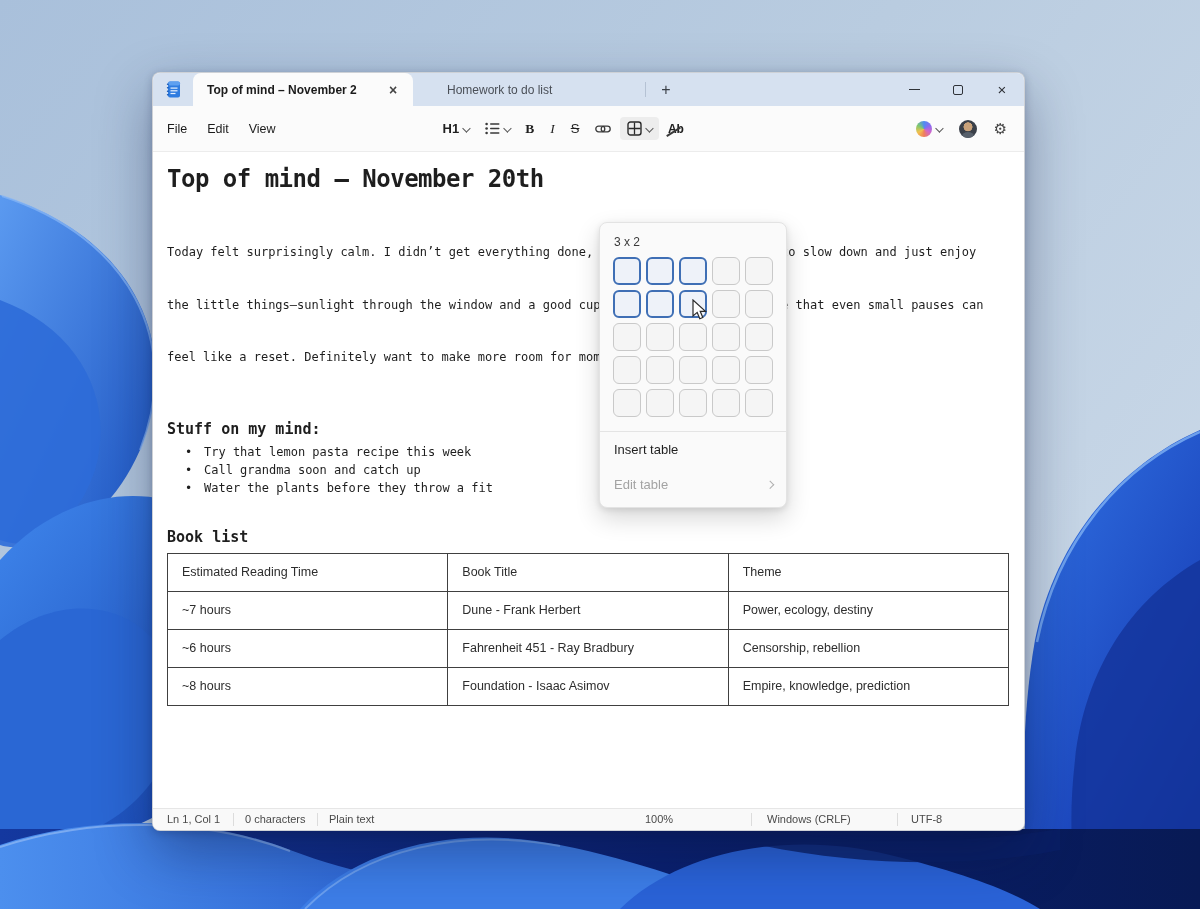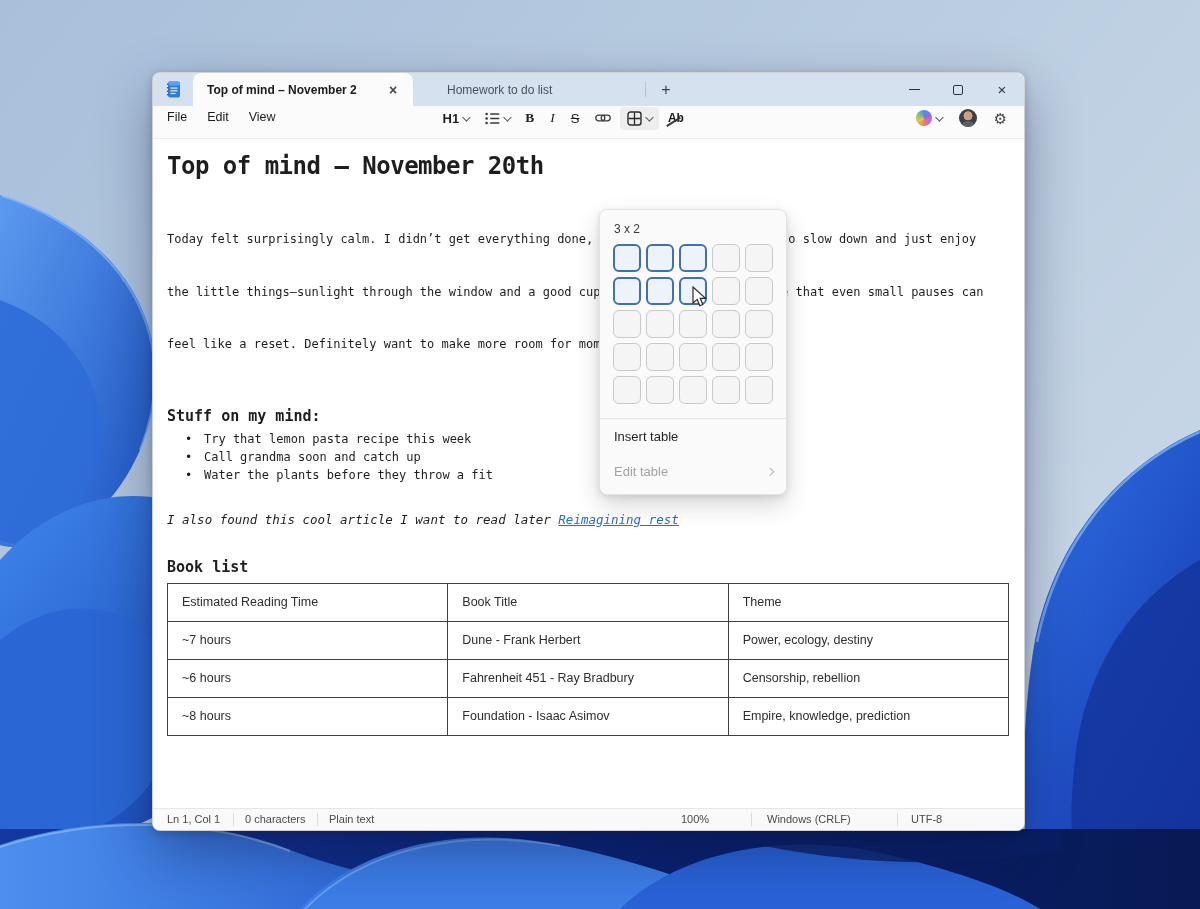--- a/index.html
+++ b/index.html
@@ -30,21 +30,21 @@
   .new-tab { width:28px; height:24px; align-self:center; display:flex; align-items:center; justify-content:center;
              font-size:16px; color:#3a3f46; border-radius:4px; }
   .caption-spacer { flex:1; }
   .caption-btns { display:flex; align-items:stretch; }
   .cap-btn { width:44px; display:flex; align-items:center; justify-content:center; color:#2f3238; }
   .min-glyph { width:11px; height:1.4px; background:#2f3238; display:block; }
   .max-glyph { width:10px; height:10px; border:1.4px solid #2f3238; border-radius:2px; display:block; }
   .close-glyph { font-size:15px; line-height:1; }
 
   
-  .toolbar { height:33px; background:#fbfbfb; display:flex; align-items:flex-start; padding:0 10px 0 14px;
+  .toolbar { height:46px; background:#fbfbfb; display:flex; align-items:center; padding:0 10px 0 14px;
              border-bottom:1px solid #ececec; flex-shrink:0; }
   .menu-item { font-size:12.5px; color:#1b1b1b; padding:4px 10px; border-radius:4px; }
   .menu-item:first-child { padding-left:0; }
   .fmt-group { display:flex; align-items:center; margin-left:150px; gap:2px; }
   .tool-btn { display:flex; align-items:center; gap:4px; padding:4px 7px; border-radius:4px; color:#1f1f1f; }
   .tool-btn.active-tool { background:#ededed; }
   .chev { width:5.5px; height:5.5px; border-right:1.2px solid #5a5a5a; border-bottom:1.2px solid #5a5a5a;
           transform:rotate(45deg) translateY(-1px); display:inline-block; }
   .chev.right { transform:rotate(-45deg); border-color:#b0b0b0; }
   .h1-label { font-size:13px; font-weight:600; }
@@ -268,21 +268,20 @@
       <div>feel like a reset. Definitely want to make more room for moments like this.</div>
     </div>
 
     <div class="list-heading">Stuff on my mind:</div>
     <ul class="bullets">
       <li>Try that lemon pasta recipe this week</li>
       <li>Call grandma soon and catch up</li>
       <li>Water the plants before they throw a fit</li>
     </ul>
 
-    <div class="note-line"><span>I also found this cool article I want to read later </span><a class="note-link">Reimagining rest</a></div>
 
     <div class="table-title">Book list</div>
 
     <table class="book">
       <tbody>
         <tr>
           <td>Estimated Reading Time</td>
           <td>Book Title</td>
           <td>Theme</td>
         </tr>
@@ -346,19 +345,19 @@
       </svg>
     </div>
   </div>
 
   <div class="statusbar">
     <span class="sb-item" style="left:14px">Ln 1, Col 1</span>
     <span class="sb-div" style="left:80px"></span>
     <span class="sb-item" style="left:92px">0 characters</span>
     <span class="sb-div" style="left:164px"></span>
     <span class="sb-item" style="left:176px">Plain text</span>
-    <span class="sb-item" style="left:528px">100%</span>
+    <span class="sb-item" style="left:492px">100%</span>
     <span class="sb-div" style="left:598px"></span>
     <span class="sb-item" style="left:614px">Windows (CRLF)</span>
     <span class="sb-div" style="left:744px"></span>
     <span class="sb-item" style="left:758px">UTF-8</span>
   </div>
 </div>
 
 </body></html>

